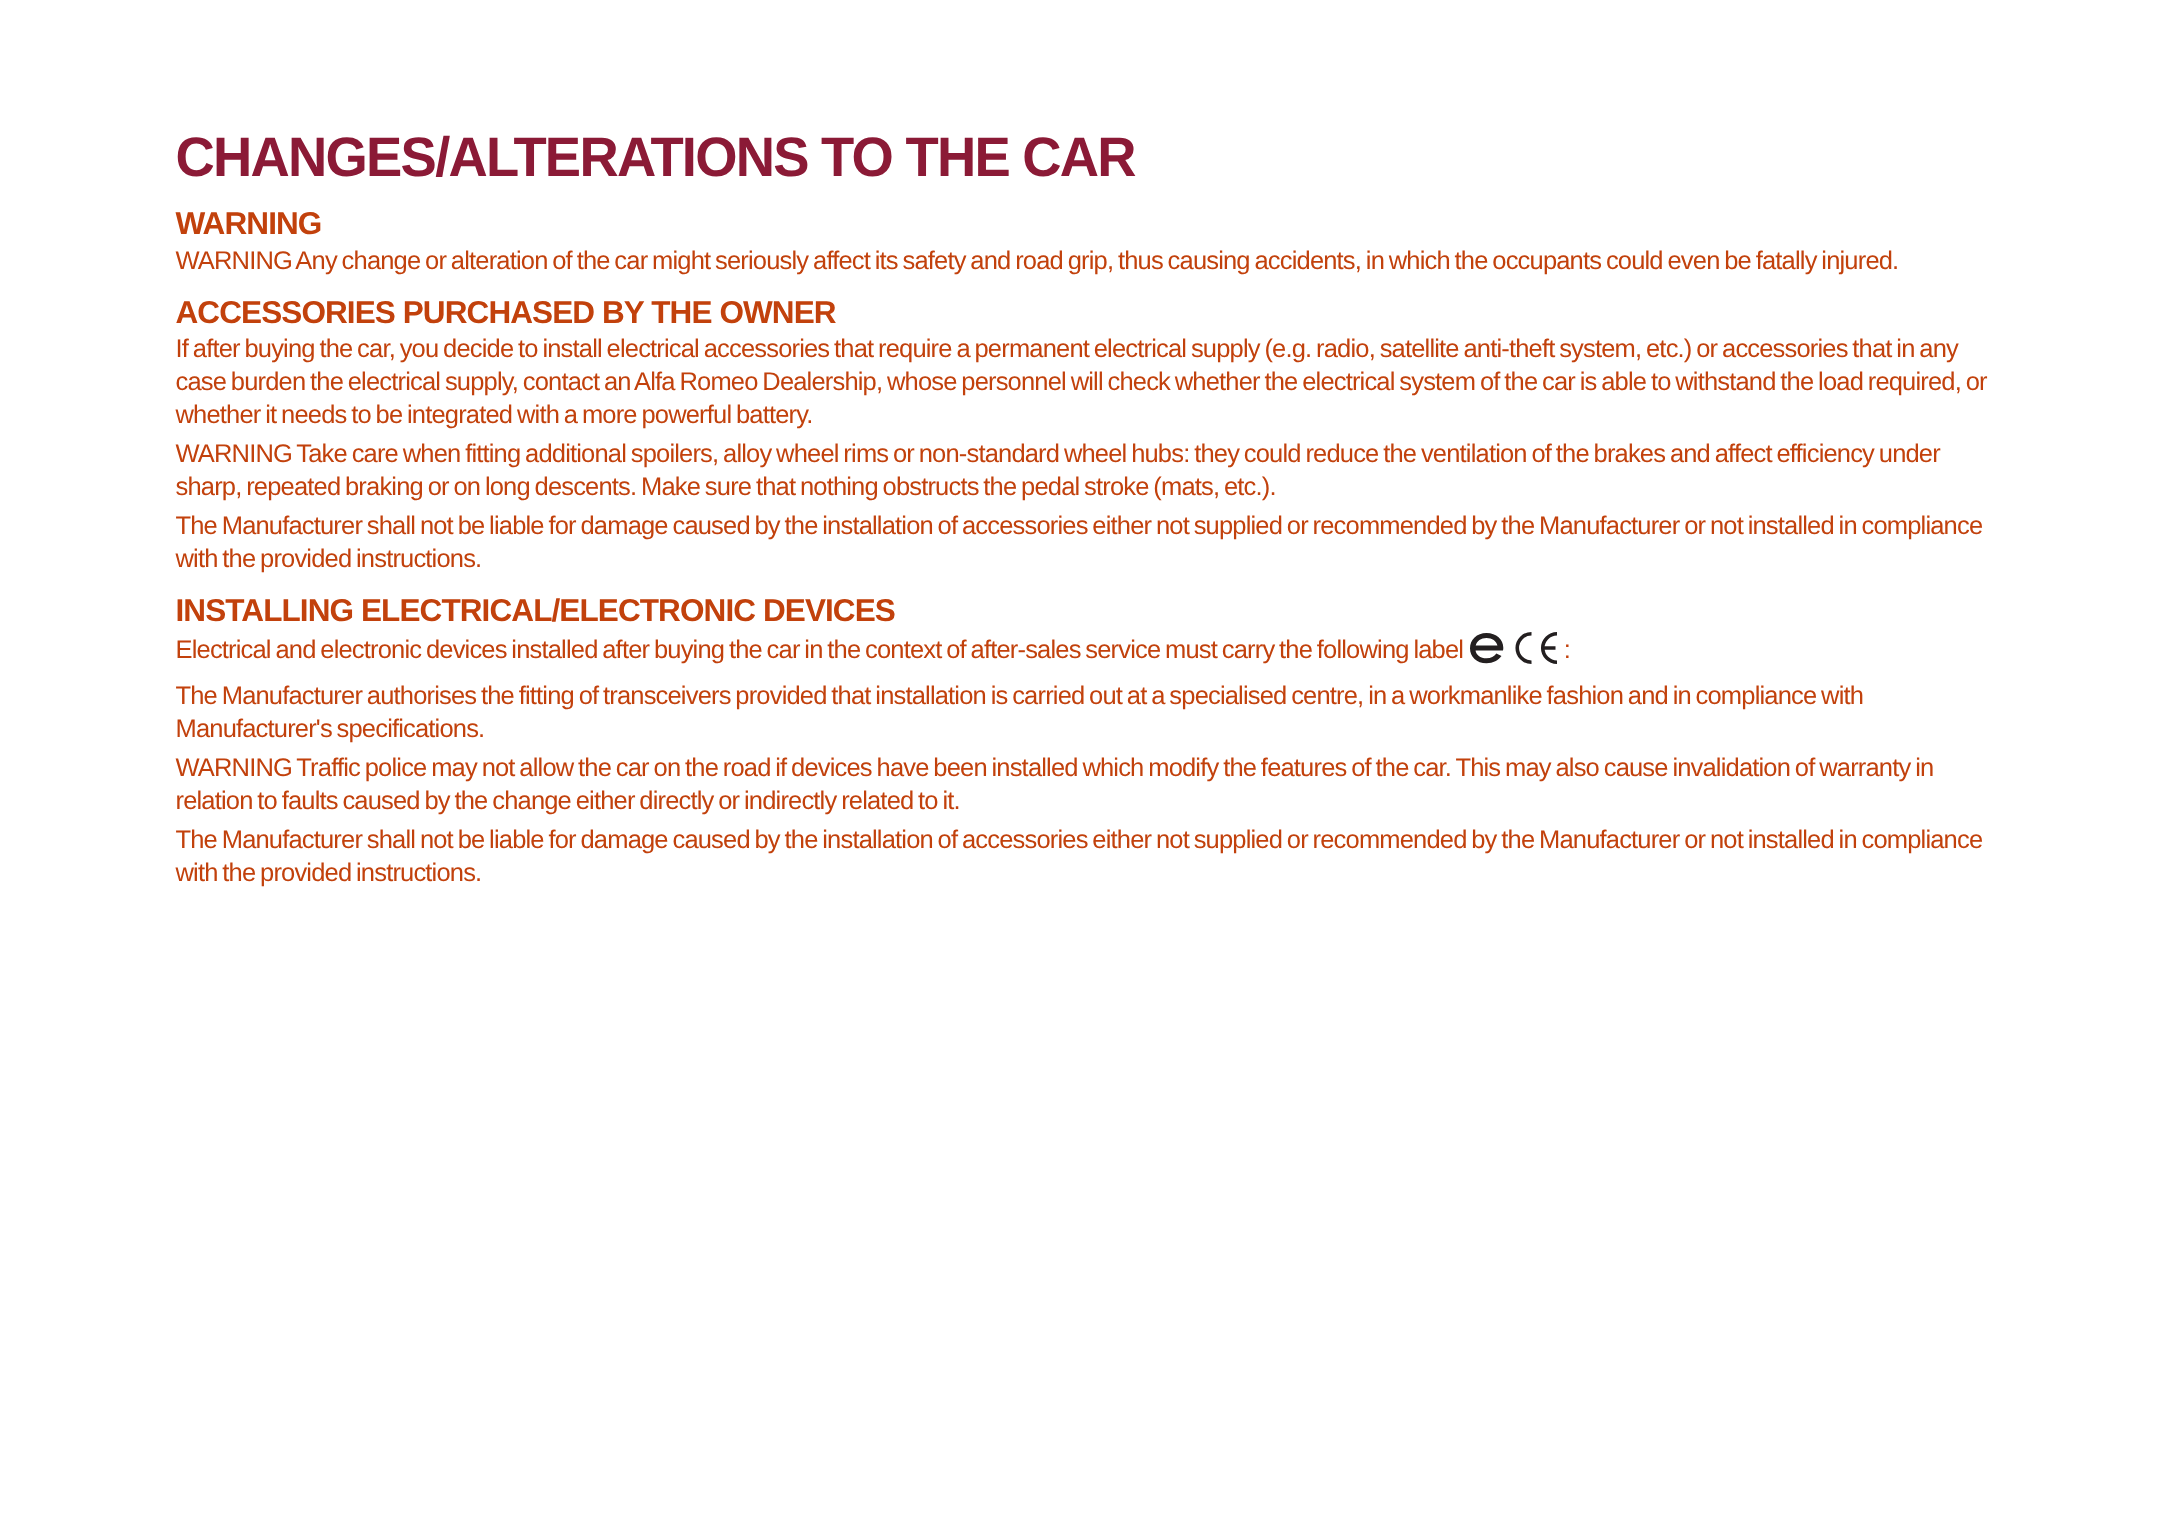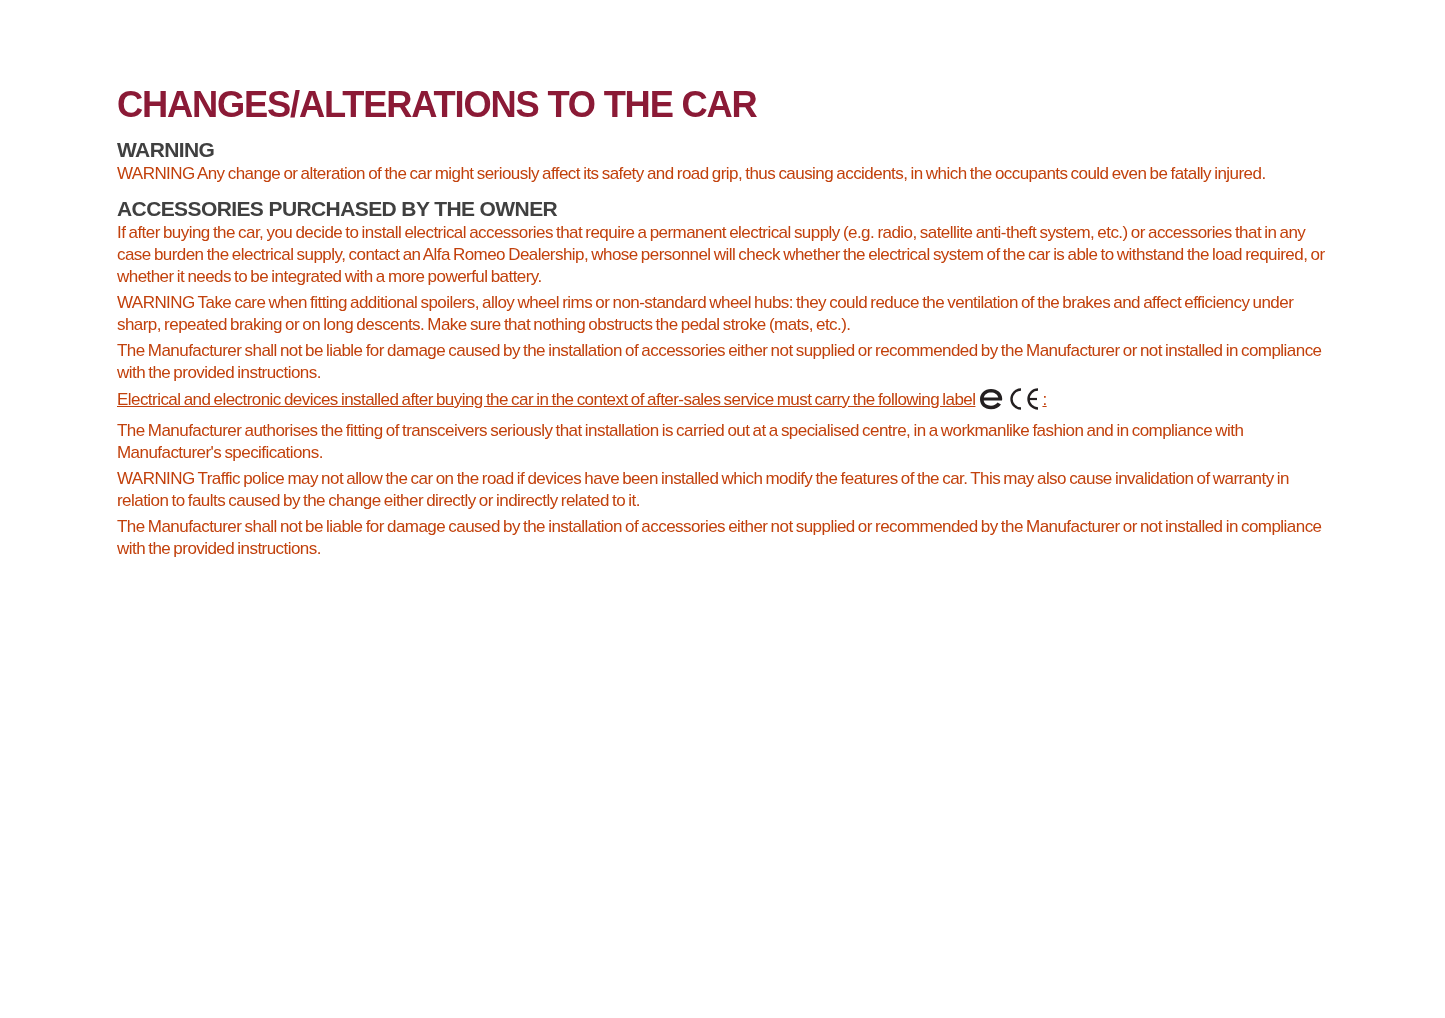--- a/index.html
+++ b/index.html
@@ -31,21 +31,21 @@
       margin: 0 0 12px 0;
       transform: scaleX(0.98);
       transform-origin: left;
       white-space: nowrap;
     }
     .section-heading {
       font-family: "Liberation Sans", sans-serif;
       font-weight: bold;
       font-size: 21px;
       line-height: 24px;
-      color: #404040;
+      color: #c2410c;
       letter-spacing: -0.6px;
       margin: 12px 0 1px 0;
       white-space: nowrap;
     }
     .para {
       font-family: "Liberation Sans", sans-serif;
       font-size: 17px;
       line-height: 22px;
       letter-spacing: -0.55px;
       word-spacing: -1px;
@@ -78,33 +78,34 @@
   </section>
 
   <section class="section">
     <h2 class="section-heading">ACCESSORIES PURCHASED BY THE OWNER</h2>
     <p class="para">If after buying the car, you decide to install electrical accessories that require a permanent electrical supply (e.g. radio, satellite anti-theft system, etc.) or accessories that in any case burden the electrical supply, contact an Alfa Romeo Dealership, whose personnel will check whether the electrical system of the car is able to withstand the load required, or whether it needs to be integrated with a more powerful battery.</p>
     <p class="para">WARNING Take care when fitting additional spoilers, alloy wheel rims or non-standard wheel hubs: they could reduce the ventilation of the brakes and affect efficiency under sharp, repeated braking or on long descents. Make sure that nothing obstructs the pedal stroke (mats, etc.).</p>
     <p class="para">The Manufacturer shall not be liable for damage caused by the installation of accessories either not supplied or recommended by the Manufacturer or not installed in compliance with the provided instructions.</p>
   </section>
 
   <section class="section">
-    <p class="para" style="margin-bottom:6px;text-decoration:underline;">
+    <h2 class="section-heading">INSTALLING ELECTRICAL/ELECTRONIC DEVICES</h2>
+    <p class="para" style="margin-bottom:6px;">
       <span>Electrical and electronic devices installed after buying the car in the context of after-sales service must carry the following label</span><span class="label-icons">
         <span class="e-mark">
           <svg width="26" height="26" viewBox="0 0 26 26">
             <path d="M13 3 C6.5 3 2 7.5 2 13.2 C2 19 6.4 23.2 13 23.2 C17.5 23.2 20.8 21.4 23 18.4 L19.6 16.6 C18.1 18.6 16 19.8 13 19.8 C8.8 19.8 6 17.4 5.7 14.6 L24 14.6 C24.2 13.9 24.2 13.4 24.2 12.8 C24.2 7.3 19.6 3 13 3 Z M5.8 11.4 C6.5 8.4 9.3 6.4 13 6.4 C16.8 6.4 19.6 8.4 20.3 11.4 Z" fill="#231f20"></path>
           </svg>
         </span>
         <span class="ce-mark">
           <svg width="34" height="26" viewBox="0 0 34 26">
             <path d="M13 3.5 A9.5 9.5 0 0 0 13 22.5" fill="none" stroke="#231f20" stroke-width="2.4"></path>
             <path d="M30 3.5 A9.5 9.5 0 0 0 30 22.5" fill="none" stroke="#231f20" stroke-width="2.4"></path>
             <line x1="21" y1="13" x2="29" y2="13" stroke="#231f20" stroke-width="2.2"></line>
           </svg>
         </span>
       </span><span class="colon">:</span>
     </p>
-    <p class="para">The Manufacturer authorises the fitting of transceivers seriously that installation is carried out at a specialised centre, in a workmanlike fashion and in compliance with Manufacturer's specifications.</p>
+    <p class="para">The Manufacturer authorises the fitting of transceivers provided that installation is carried out at a specialised centre, in a workmanlike fashion and in compliance with Manufacturer's specifications.</p>
     <p class="para">WARNING Traffic police may not allow the car on the road if devices have been installed which modify the features of the car. This may also cause invalidation of warranty in relation to faults caused by the change either directly or indirectly related to it.</p>
     <p class="para">The Manufacturer shall not be liable for damage caused by the installation of accessories either not supplied or recommended by the Manufacturer or not installed in compliance with the provided instructions.</p>
   </section>
 </div>
 
 </body></html>

